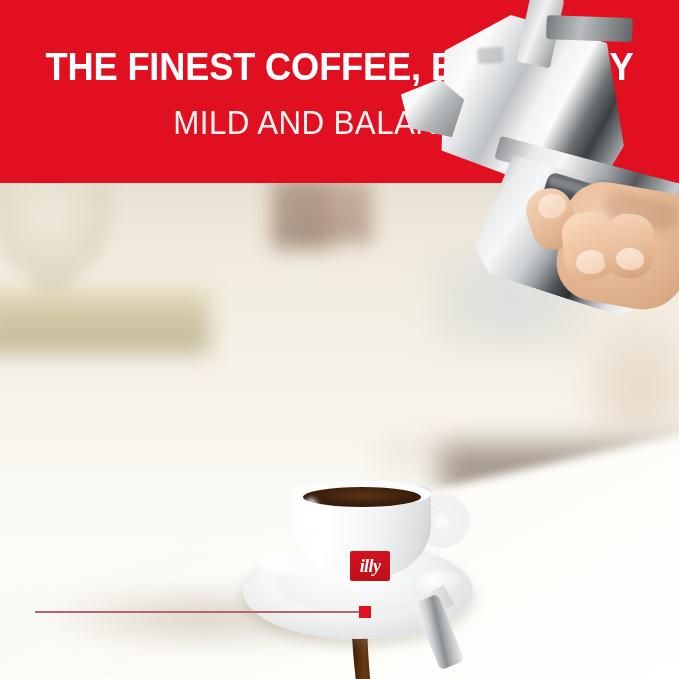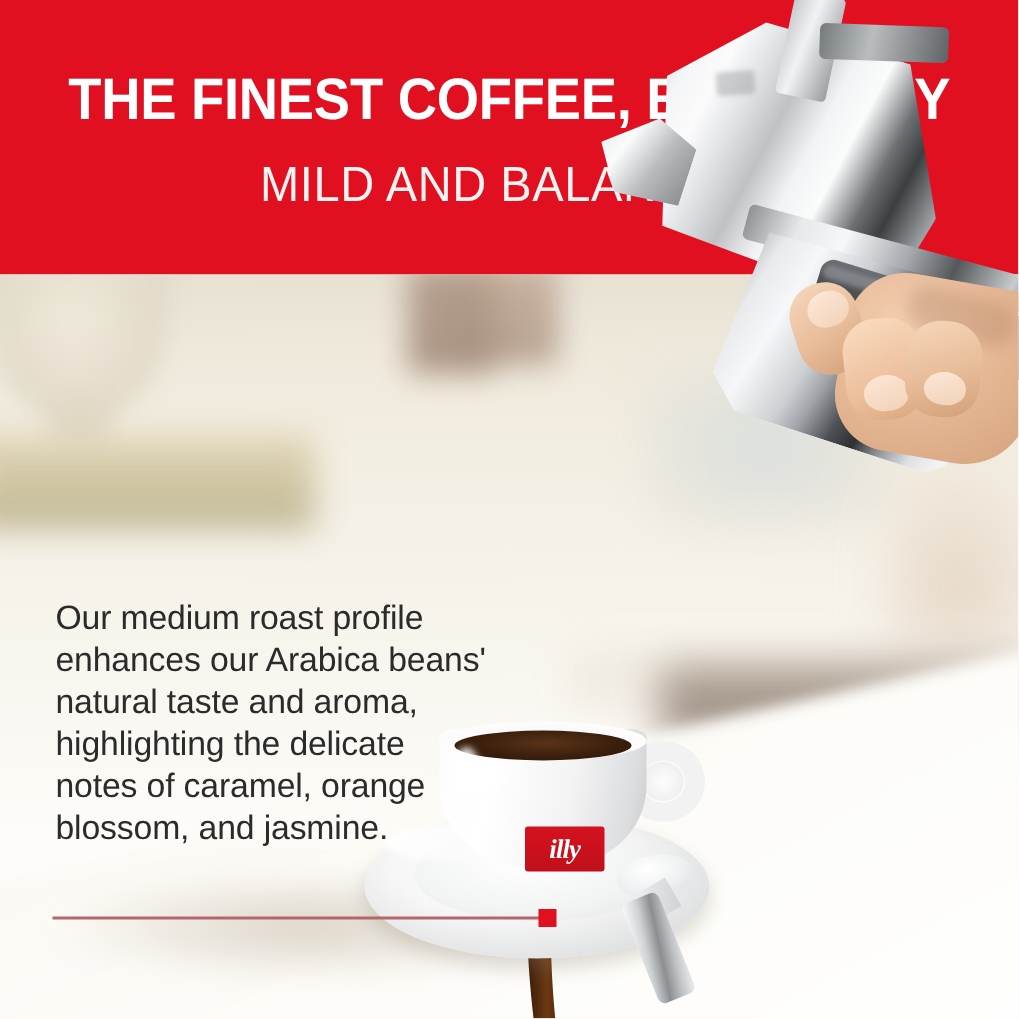--- a/index.html
+++ b/index.html
@@ -375,21 +375,21 @@
     left: 300px; top: 498px;
     width: 22px; height: 58px;
     background: linear-gradient(180deg, rgba(255,255,255,.9) 0%, rgba(255,255,255,.15) 100%);
     border-radius: 50%;
     filter: blur(2.4px);
   }
 
   .illy-logo {
     position: absolute;
     left: 350px; top: 551px;
-    width: 53px; height: 30px;
+    width: 40px; height: 30px;
     background: linear-gradient(180deg, #d4121f 0%, #c0101b 100%);
     border-radius: 2px;
     display: flex;
     align-items: center;
     justify-content: center;
   }
   .illy-logo-text {
     color: #ffffff;
     font-family: "Liberation Serif", serif;
     font-style: italic;
@@ -527,18 +527,17 @@
   <div class="cup-handle-hole"></div>
   <div class="cup"></div>
   <div class="cup-rim"></div>
   <div class="cup-coffee"></div>
   <div class="cup-gloss"></div>
 
   <div class="illy-logo">
     <span class="illy-logo-text">illy</span>
   </div>
 
-  <div class="body-copy">Our medium roast profile enhances our Arabica beans' natural taste and aroma, highlighting the delicate notes of caramel, orange blossom, and jasmine.</div>
 
   <div class="rule"></div>
   <div class="rule-dot"></div>
 
 </div>
 
 </body></html>

